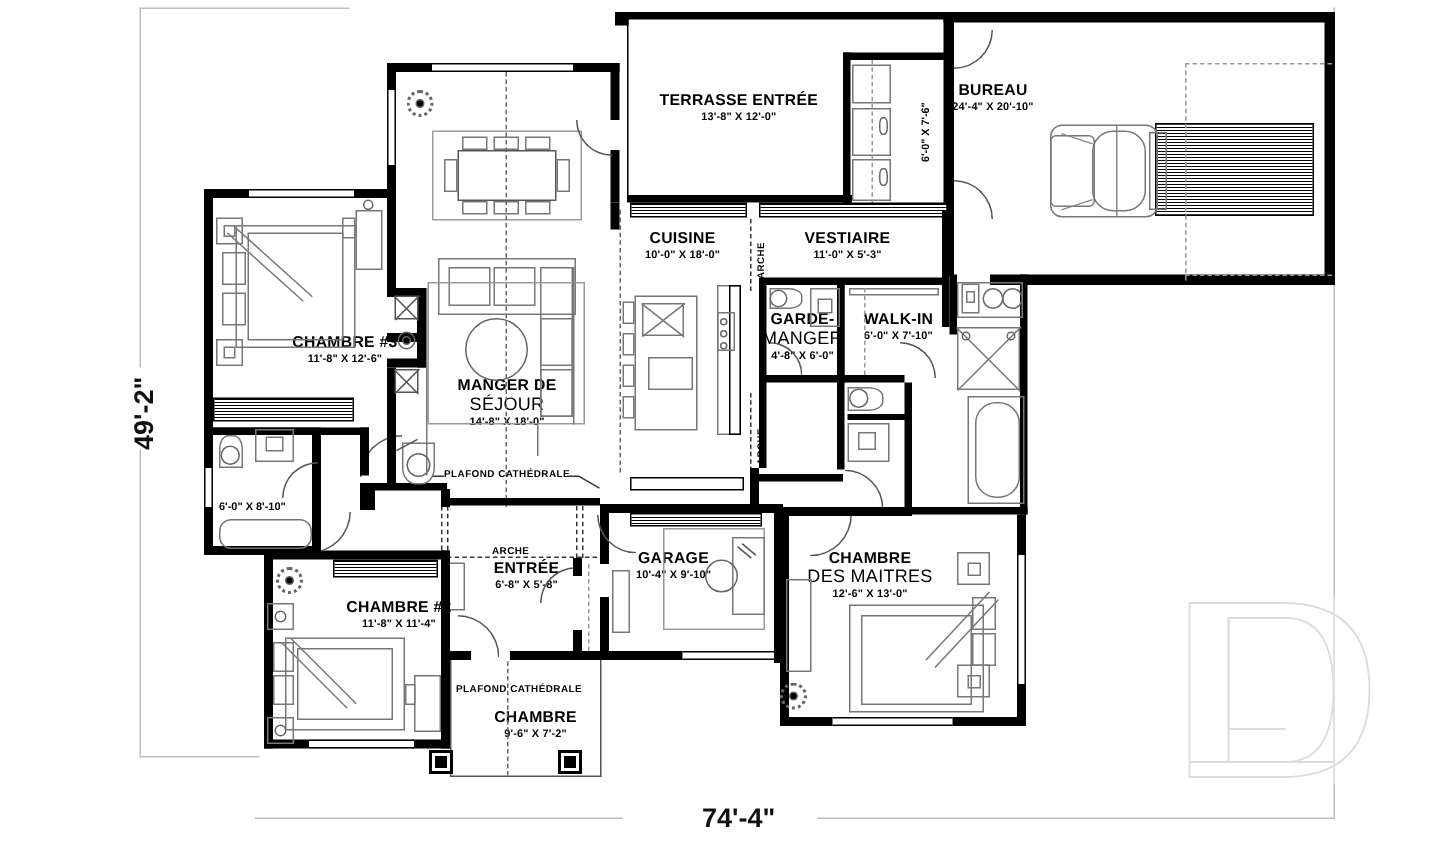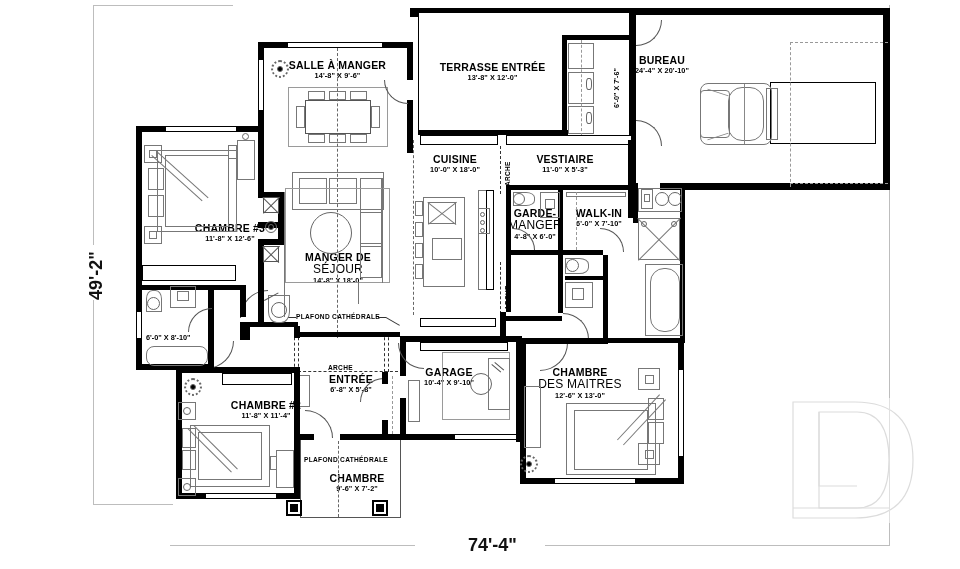--- a/index.html
+++ b/index.html
@@ -123,24 +123,20 @@
   <div class="hatch" style="left:420px;top:135px;width:78px;height:10px;"></div>
   <div class="hatch" style="left:506px;top:135px;width:126px;height:10px;"></div>
 
   <div class="w" style="left:258px;top:42px;width:155px;height:6px;"></div>
   <div class="w" style="left:258px;top:42px;width:6px;height:85px;"></div>
   <div class="w" style="left:407px;top:42px;width:6px;height:38px;"></div>
   <div class="w" style="left:407px;top:100px;width:6px;height:35px;"></div>
   <div class="win" style="left:288px;top:42px;width:94px;height:6px;"></div>
   <div class="winv" style="left:258px;top:60px;width:6px;height:50px;"></div>
 
-  <div class="rm" style="left:280px;top:60px;width:115px;">
-    <span class="nm">SALLE À MANGER</span>
-    <span class="dm">14'-8" X 9'-6"</span>
-  </div>
 
   <div class="circ" style="left:271px;top:60px;width:18px;height:18px;border-style:dotted;border-width:2px;"></div>
   <div class="circ" style="left:277px;top:66px;width:6px;height:6px;background:#000;"></div>
 
   <div class="boxll" style="left:288px;top:87px;width:100px;height:60px;"></div>
   <div class="box" style="left:305px;top:100px;width:66px;height:34px;"></div>
   <div class="boxl" style="left:308px;top:91px;width:17px;height:9px;"></div>
   <div class="boxl" style="left:329px;top:91px;width:17px;height:9px;"></div>
   <div class="boxl" style="left:350px;top:91px;width:17px;height:9px;"></div>
   <div class="boxl" style="left:308px;top:134px;width:17px;height:9px;"></div>

